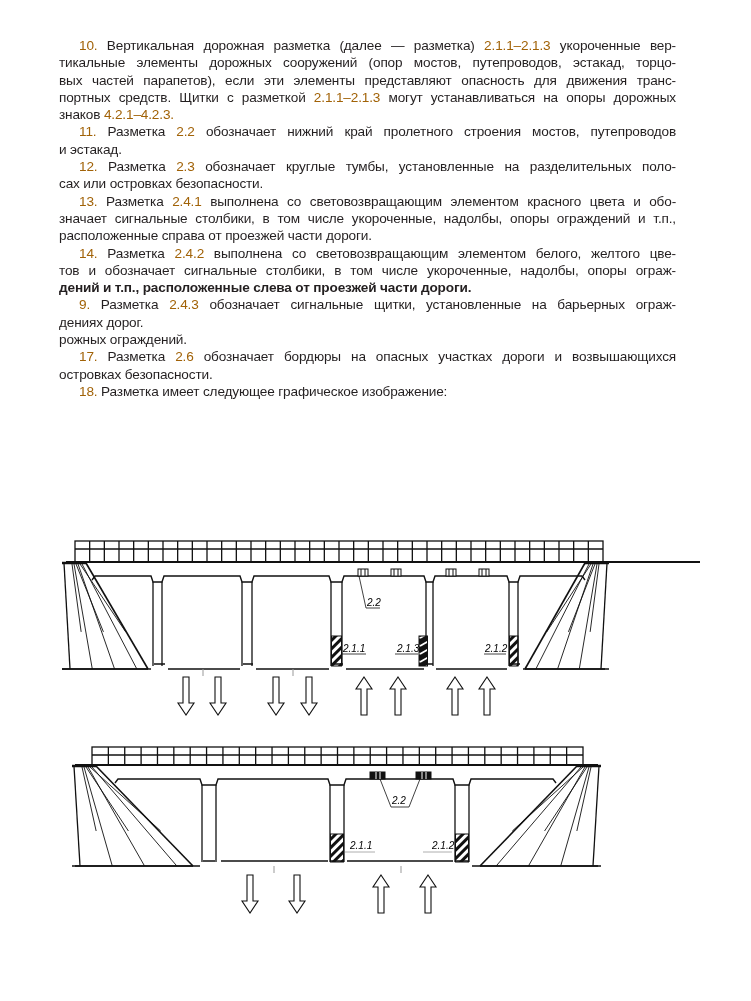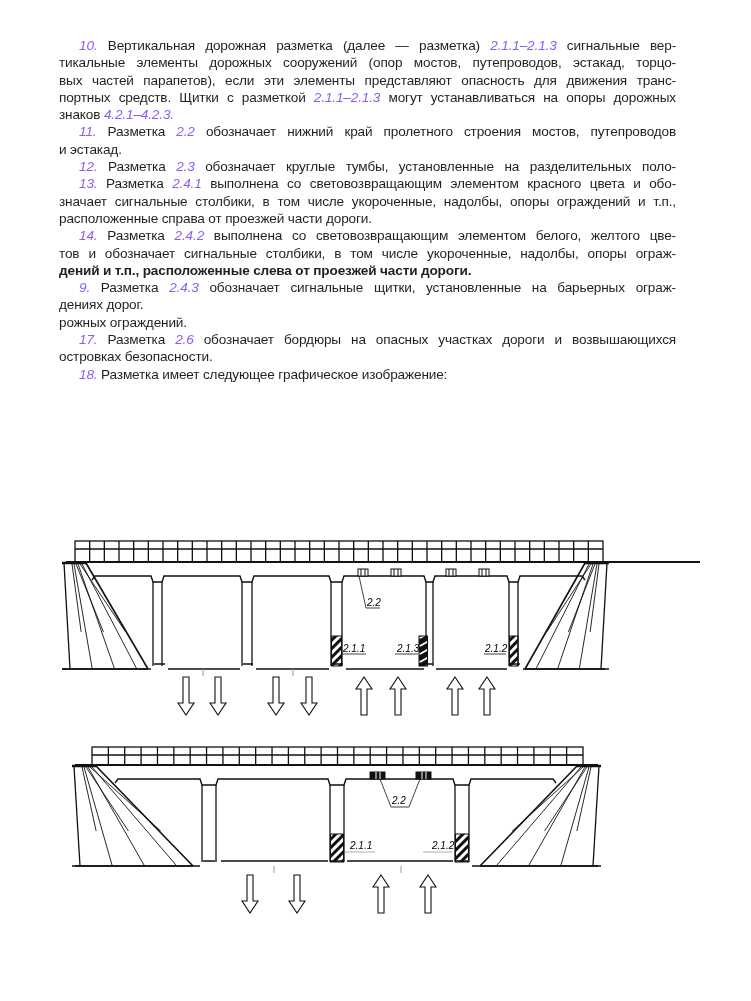--- a/index.html
+++ b/index.html
@@ -4,43 +4,44 @@
 <style>
   html, body { margin:0; padding:0; background:#ffffff; }
   body { width:751px; height:1001px; position:relative; overflow:hidden; }
   .text-block {
     position:absolute; left:79px; top:37px; width:597px;
     font-family:"Liberation Sans", sans-serif;
     font-size:13.6px; line-height:17.3px; color:#231f20;
     text-align:justify; letter-spacing:-0.15px;
   }
   .para { margin:0; text-indent:0; }
-  .num, .ref { color:#8b5cf6;font-style:italic; }
+  .num, .ref { color:#a16207; }
   .figure { position:absolute; left:0; }
   .fig1 { top:520px; }
   .fig2 { top:735px; }
   svg text { font-family:"Liberation Sans", sans-serif; font-style:italic; }
 </style>
 </head>
 <body>
 
 <div class="text-block" id="text-block">
     <div class="para">
-      <div style="text-align: justify; text-align-last: justify;"><span class="num" style="padding-left: 0px;">10. </span><span>Вертикальная дорожная разметка (далее — разметка) </span><span class="ref">2.1.1–2.1.3</span><span> сигнальные вер-</span></div>
+      <div style="text-align: justify; text-align-last: justify;"><span class="num" style="padding-left: 0px;">10. </span><span>Вертикальная дорожная разметка (далее — разметка) </span><span class="ref">2.1.1–2.1.3</span><span> укороченные вер-</span></div>
       <div style="text-align: justify; text-align-last: justify; margin-left: -20px;"><span>тикальные элементы дорожных сооружений (опор мостов, путепроводов, эстакад, торцо-</span></div>
       <div style="text-align: justify; text-align-last: justify; margin-left: -20px;"><span>вых частей парапетов), если эти элементы представляют опасность для движения транс-</span></div>
       <div style="text-align: justify; text-align-last: justify; margin-left: -20px;"><span>портных средств. Щитки с разметкой </span><span class="ref">2.1.1–2.1.3</span><span> могут устанавливаться на опоры дорожных</span></div>
       <div style="text-align: center; text-align-last: left; margin-left: -20px;"><span>знаков </span><span class="ref">4.2.1–4.2.3.</span></div>
     </div>
     <div class="para">
       <div style="text-align: justify; text-align-last: justify;"><span class="num" style="padding-left: 0px;">11. </span><span>Разметка </span><span class="ref">2.2</span><span> обозначает нижний край пролетного строения мостов, путепроводов</span></div>
       <div style="text-align: left; text-align-last: left; margin-left: -20px;"><span>и эстакад.</span></div>
     </div>
     <div class="para">
       <div style="text-align: justify; text-align-last: justify;"><span class="num" style="padding-left: 0px;">12. </span><span>Разметка </span><span class="ref">2.3</span><span> обозначает круглые тумбы, установленные на разделительных поло-</span></div>
+      <div style="text-align: left; text-align-last: left; margin-left: -20px;"><span>сах или островках безопасности.</span></div>
     </div>
     <div class="para">
       <div style="text-align: justify; text-align-last: justify;"><span class="num" style="padding-left: 0px;">13. </span><span>Разметка </span><span class="ref">2.4.1</span><span> выполнена со световозвращающим элементом красного цвета и обо-</span></div>
       <div style="text-align: justify; text-align-last: justify; margin-left: -20px;"><span>значает сигнальные столбики, в том числе укороченные, надолбы, опоры ограждений и т.п.,</span></div>
       <div style="text-align: left; text-align-last: left; margin-left: -20px;"><span>расположенные справа от проезжей части дороги.</span></div>
     </div>
     <div class="para">
       <div style="text-align: justify; text-align-last: justify;"><span class="num" style="padding-left: 0px;">14. </span><span>Разметка </span><span class="ref">2.4.2</span><span> выполнена со световозвращающим элементом белого, желтого цве-</span></div>
       <div style="text-align: justify; text-align-last: justify; margin-left: -20px;"><span>тов и обозначает сигнальные столбики, в том числе укороченные, надолбы, опоры ограж-</span></div>
       <div style="text-align: right; text-align-last: left; margin-left: -20px; font-weight: bold;"><span>дений и т.п., расположенные слева от проезжей части дороги.</span></div>

